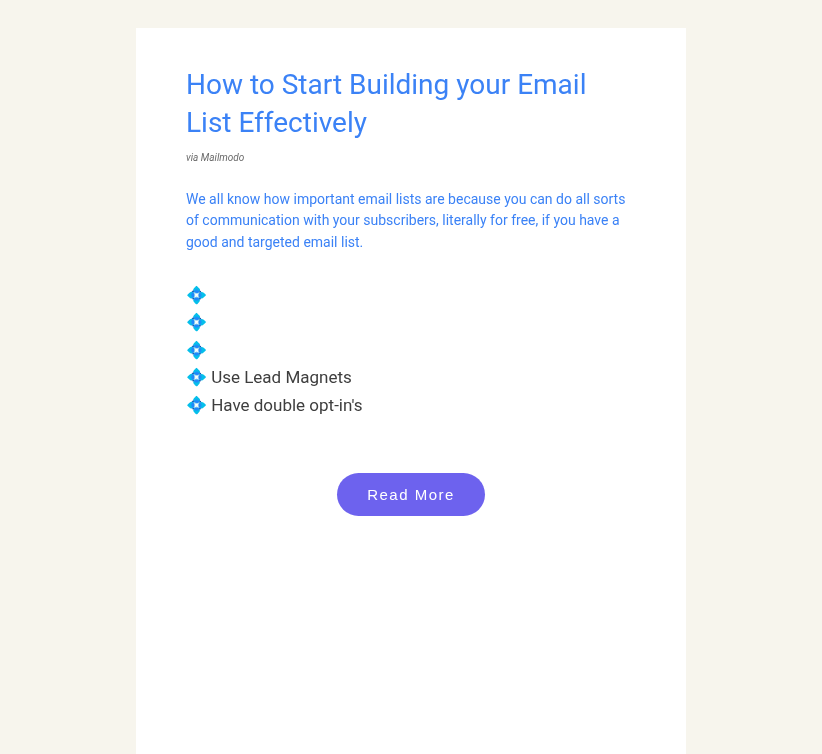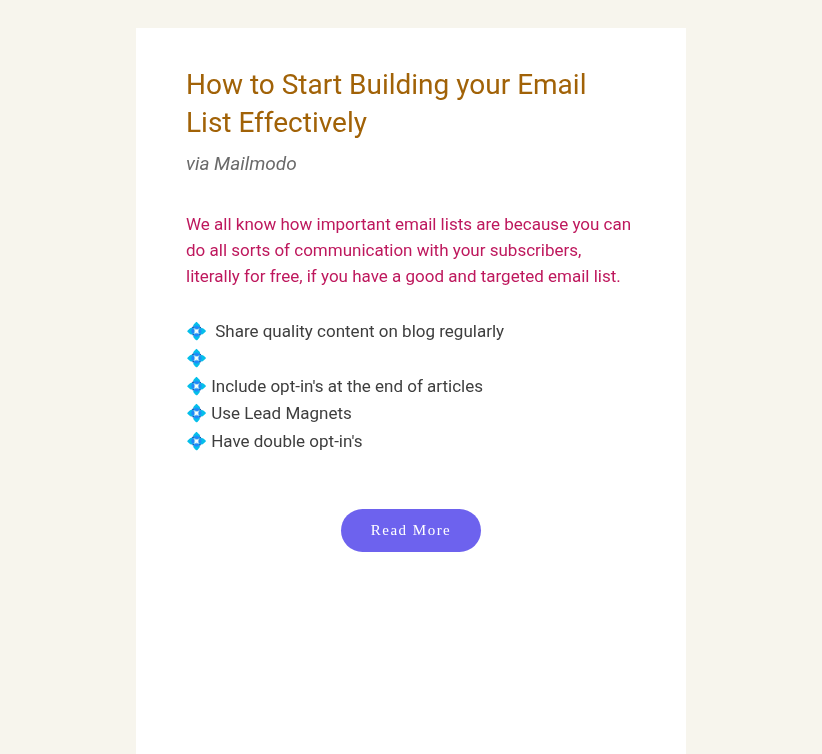--- a/index.html
+++ b/index.html
@@ -27,33 +27,33 @@
     .content-card {
       background: #ffffff;
       width: 100%;
       height: 100%;
       padding: 38px 50px 40px 50px;
       overflow: hidden;
     }
     .title {
       font-size: 28px;
       font-weight: 400;
-      color: #a16207;
+      color: #3b82f6;
       line-height: 1.35;
       margin-bottom: 10px;
     }
     .byline {
-      font-size: 19px;
+      font-size: 10px;
       font-style: italic;
       color: #6a6a6a;
-      margin-bottom: 36px;
+      margin-bottom: 26px;
     }
     .paragraph {
-      font-size: 17px;
-      color: #be185d;
+      font-size: 14px;
+      color: #3b82f6;
       line-height: 1.55;
       margin-bottom: 28px;
     }
     .tips-list {
       margin-top: 18px;
       margin-bottom: 54px;
     }
     .tip-item {
       font-size: 17px;
       color: #3e3e3e;
@@ -75,42 +75,40 @@
     }
     .read-more-btn {
       background: #6d62ee;
       color: #ffffff;
       border: none;
       border-radius: 999px;
       padding: 13px 30px;
       font-size: 15px;
       letter-spacing: 1.5px;
       cursor: pointer;
-      font-family: Liberation Serif, serif;
+      font-family: Liberation Sans, sans-serif;
     }
   </style>
 </head>
 <body>
 
 <div class="outer-card">
   <div class="content-card">
     <h1 class="title">How to Start Building your Email List Effectively</h1>
     <div class="byline">via Mailmodo</div>
     <p class="paragraph">We all know how important email lists are because you can do all sorts of communication with your subscribers, literally for free, if you have a good and targeted email list.</p>
     <div class="tips-list">
       <div class="tip-item first">
         <span class="tip-icon">💠</span>
-        <span>Share quality content on blog regularly</span>
       </div>
       <div class="tip-item">
         <span class="tip-icon">💠</span>
       </div>
       <div class="tip-item">
         <span class="tip-icon">💠</span>
-        <span>Include opt-in's at the end of articles</span>
       </div>
       <div class="tip-item">
         <span class="tip-icon">💠</span>
         <span>Use Lead Magnets</span>
       </div>
       <div class="tip-item">
         <span class="tip-icon">💠</span>
         <span>Have double opt-in's</span>
       </div>
     </div>

